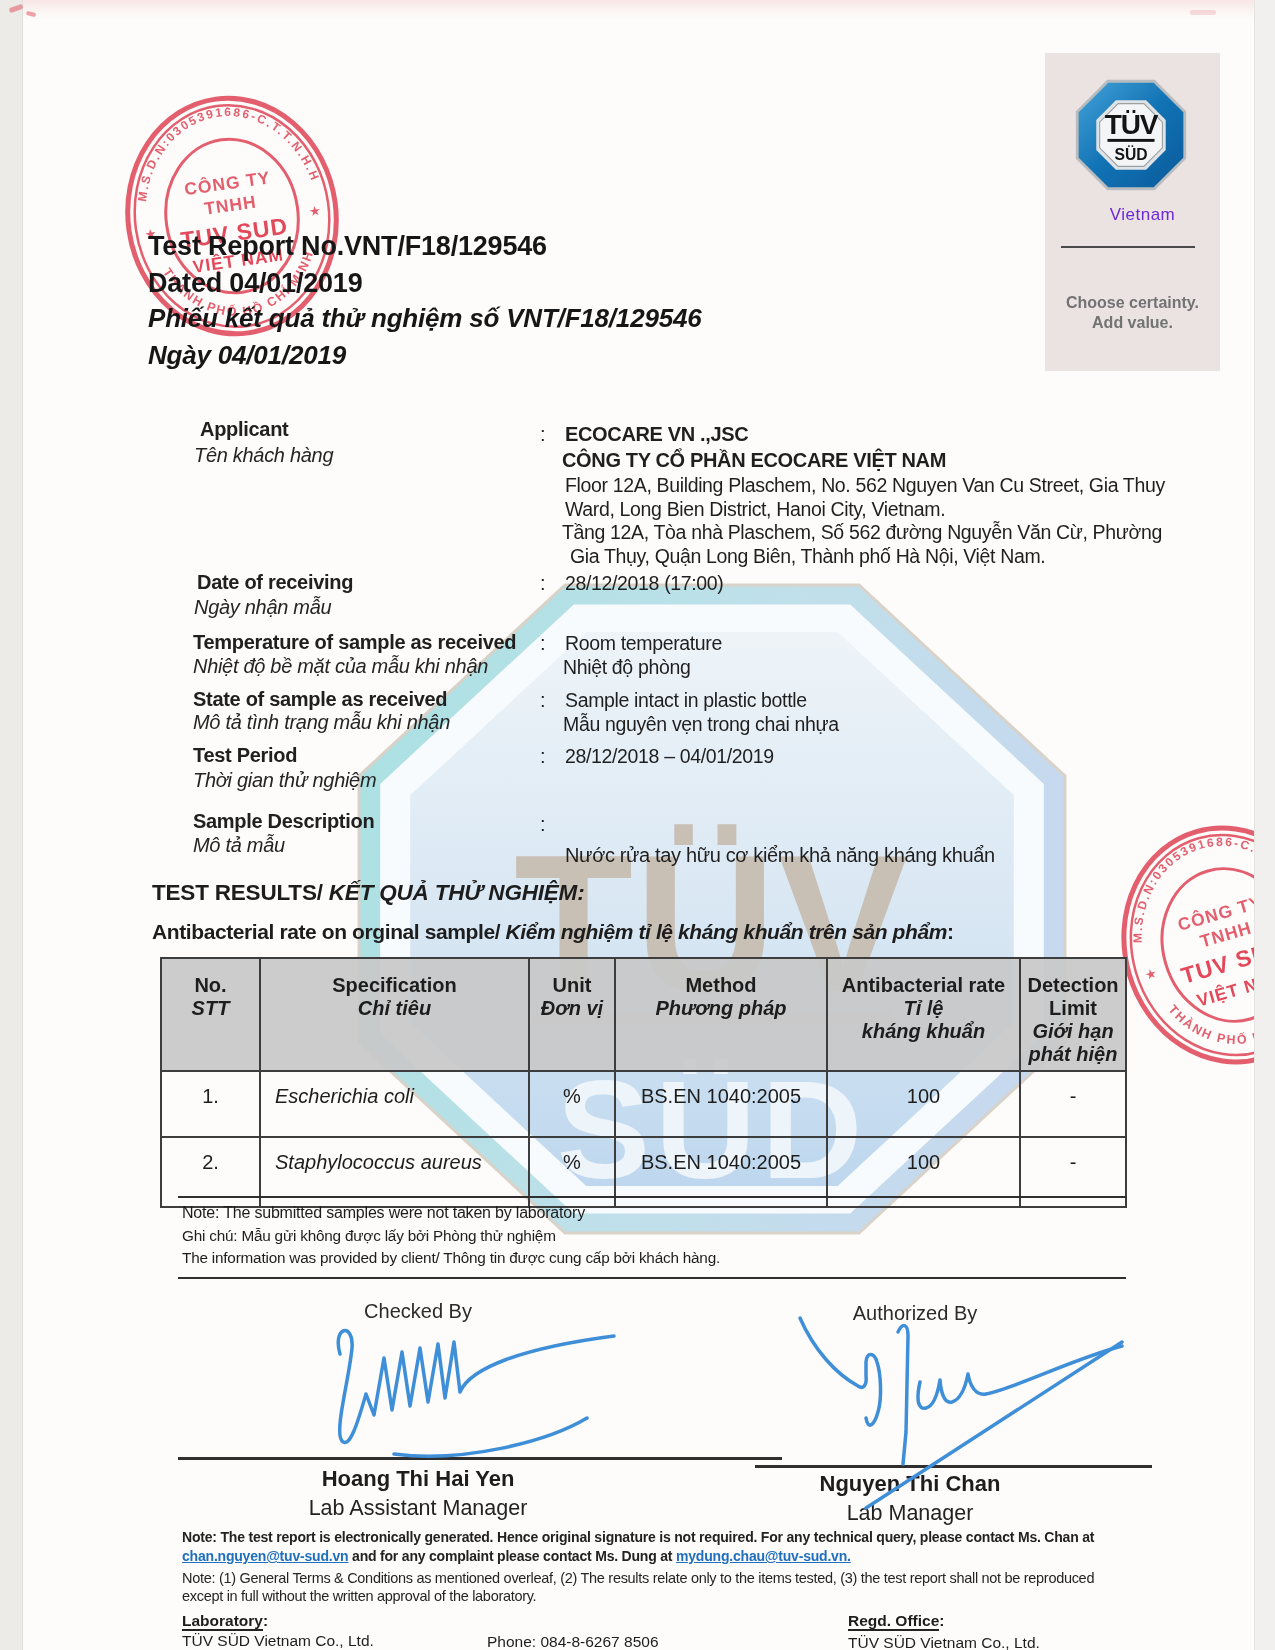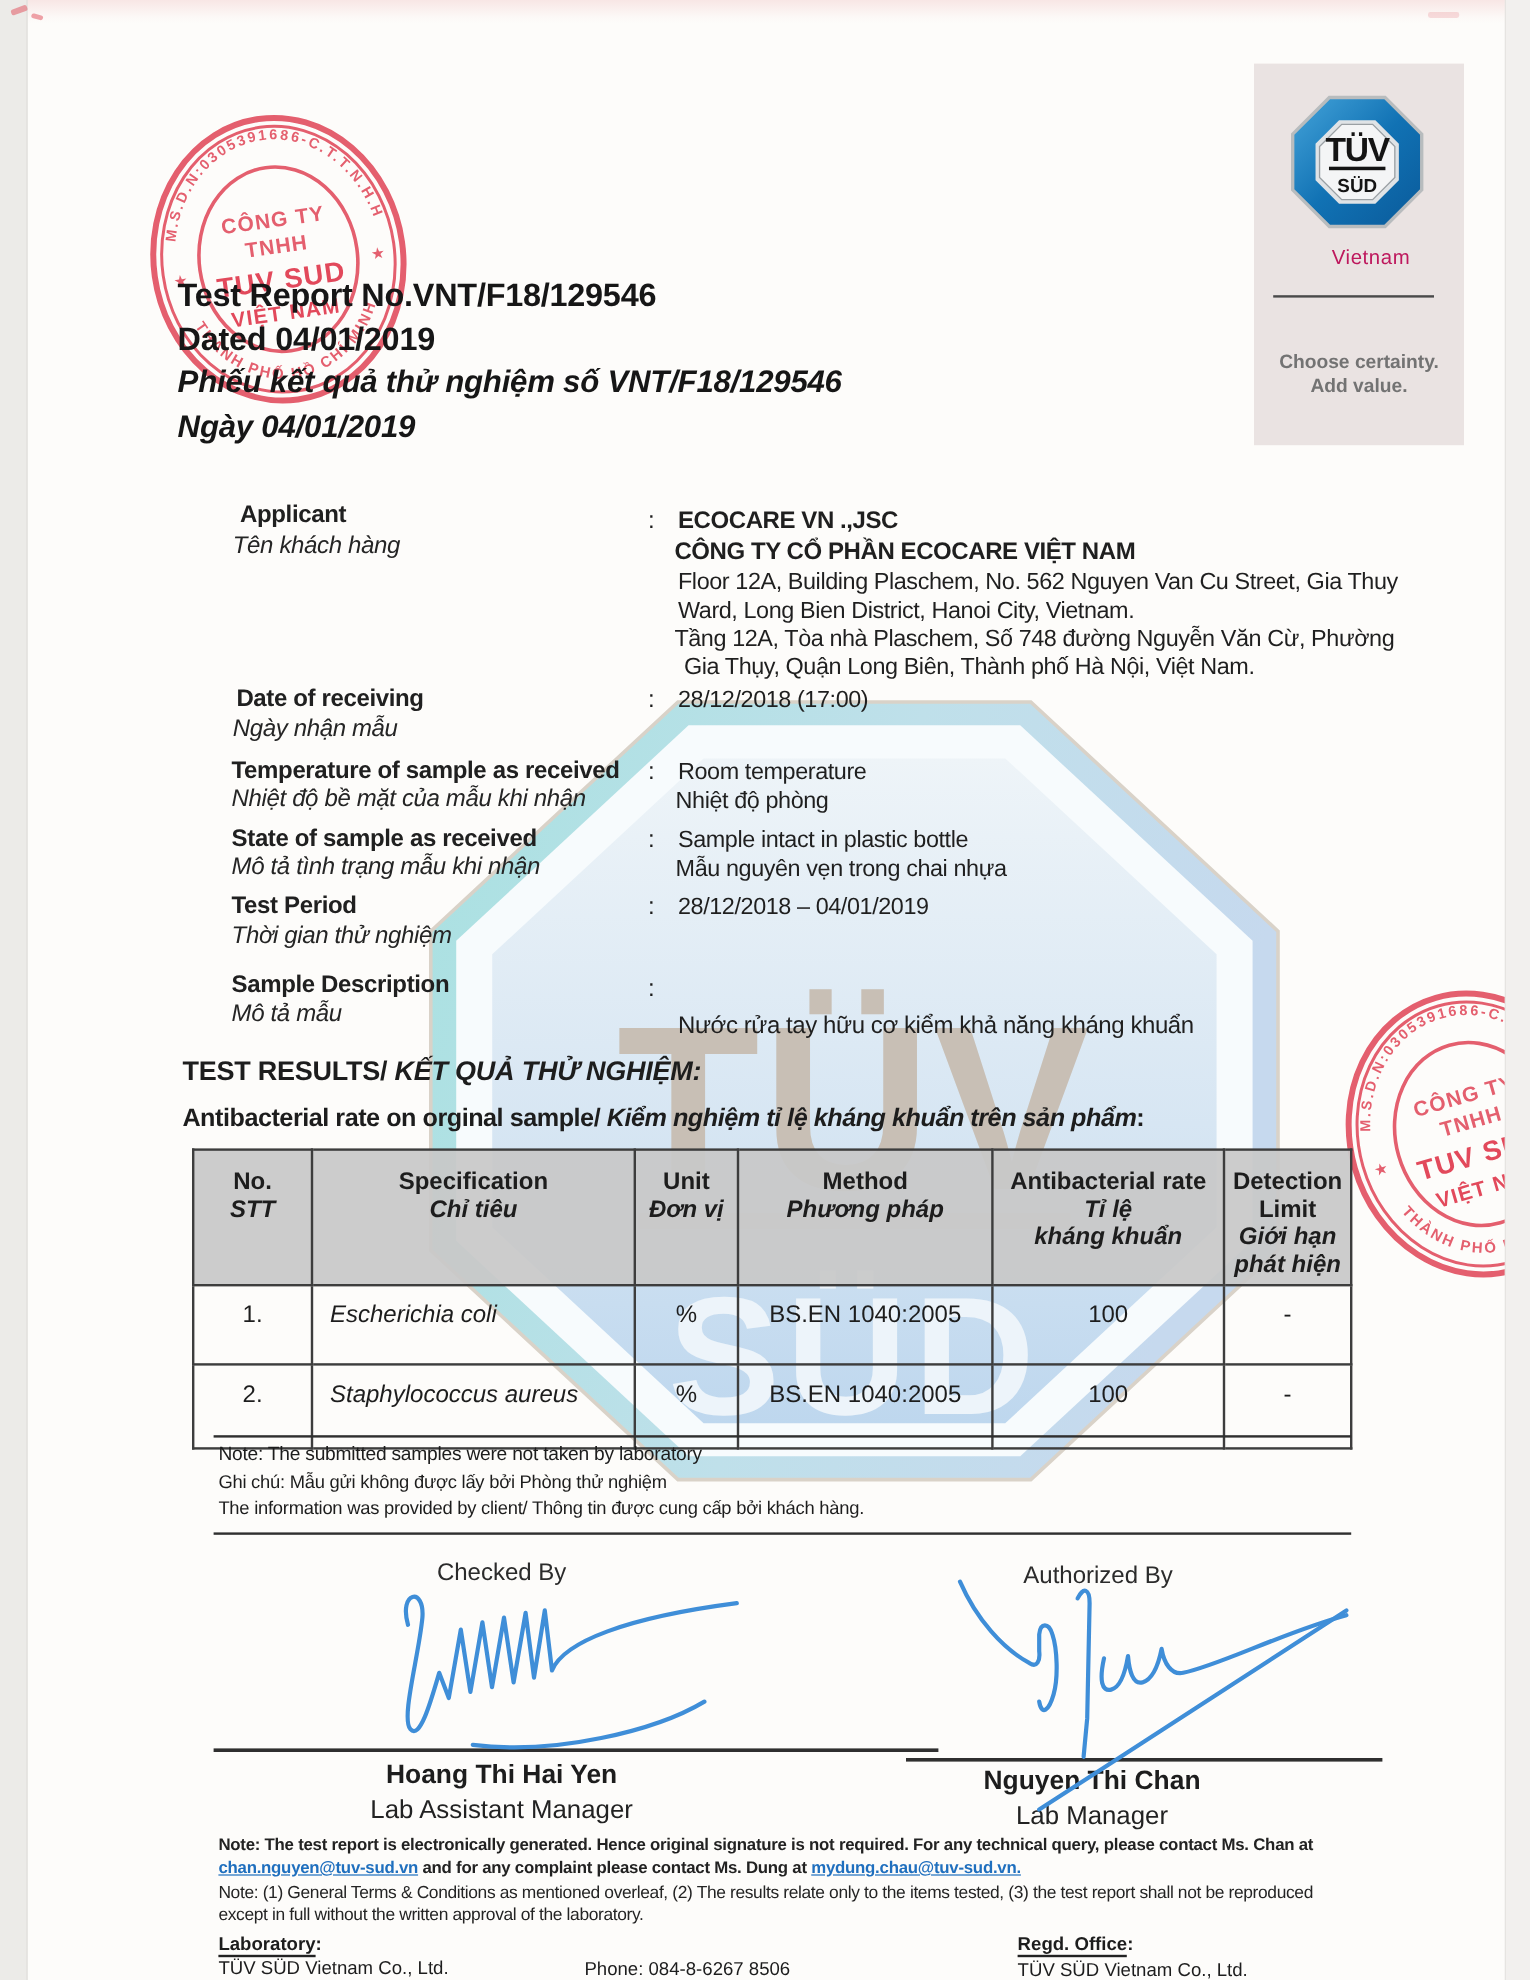--- a/index.html
+++ b/index.html
@@ -15,21 +15,21 @@
   .edge-left{position:absolute;left:0;top:0;width:22px;height:1650px;background:#ecebe8;border-right:1px solid #e0dedb;z-index:40;}
   .edge-right{position:absolute;left:1254px;top:0;width:21px;height:1650px;background:#f2f0ee;border-left:1px solid #e6e4e1;z-index:40;}
   .top-noise{position:absolute;left:0;top:0;width:1275px;height:20px;z-index:39;
     background:linear-gradient(to bottom, rgba(236,180,180,0.30), rgba(236,180,180,0.05) 70%, transparent);}
   .speck{position:absolute;background:rgba(225,90,100,0.55);z-index:41;border-radius:2px;}
   
   .title-line{font-size:27px;font-weight:bold;letter-spacing:-0.2px;color:#161616;z-index:6;}
   .title-it{font-style:italic;}
   
   .brand-panel{position:absolute;left:1045px;top:53px;width:175px;height:318px;background:#eae3e2;z-index:5;}
-  .brand-region{position:absolute;left:0;top:152px;width:195px;text-align:center;font-size:17px;color:#be185d;letter-spacing:0.5px;}
+  .brand-region{position:absolute;left:0;top:152px;width:195px;text-align:center;font-size:17px;color:#6d28d9;letter-spacing:0.5px;}
   .brand-rule{position:absolute;left:16px;top:193px;width:134px;height:2px;background:#4a4a4a;}
   .brand-tagline{position:absolute;left:0;top:240px;width:175px;text-align:center;font-size:16px;line-height:20px;font-weight:bold;color:#737373;}
   
   .lbl{position:absolute;font-size:20px;font-weight:bold;letter-spacing:-0.3px;white-space:nowrap;z-index:6;color:#202020;}
   .lblvi{position:absolute;font-size:20px;font-style:italic;letter-spacing:-0.3px;white-space:nowrap;z-index:6;color:#252525;}
   .colon{position:absolute;font-size:20px;z-index:6;}
   .val{position:absolute;font-size:19.5px;letter-spacing:-0.35px;white-space:nowrap;z-index:6;color:#1f1f1f;}
   .vi{}
   .b{font-weight:bold;}
   
@@ -170,21 +170,21 @@
     </div>
   </div>
 
   <div class="lbl" style="left:200px;top:418px">Applicant</div>
   <div class="lblvi" style="left:194px;top:444px">Tên khách hàng</div>
   <div class="colon" style="left:540px;top:423px">:</div>
   <div class="val b" style="left:565px;top:423px;font-size:20px">ECOCARE VN .,JSC</div>
   <div class="val b vi" style="left:562px;top:449px;font-size:20px">CÔNG TY CỔ PHẦN ECOCARE VIỆT NAM</div>
   <div class="val" style="left:565px;top:474px">Floor 12A, Building Plaschem, No. 562 Nguyen Van Cu Street, Gia Thuy</div>
   <div class="val" style="left:565px;top:498px">Ward, Long Bien District, Hanoi City, Vietnam.</div>
-  <div class="val vi" style="left:562px;top:521px">Tầng 12A, Tòa nhà Plaschem, Số 748 đường Nguyễn Văn Cừ, Phường</div>
+  <div class="val vi" style="left:562px;top:521px">Tầng 12A, Tòa nhà Plaschem, Số 562 đường Nguyễn Văn Cừ, Phường</div>
   <div class="val vi" style="left:570px;top:545px">Gia Thụy, Quận Long Biên, Thành phố Hà Nội, Việt Nam.</div>
 
   <div class="lbl" style="left:197px;top:571px">Date of receiving</div>
   <div class="lblvi" style="left:194px;top:596px">Ngày nhận mẫu</div>
   <div class="colon" style="left:540px;top:572px">:</div>
   <div class="val" style="left:565px;top:572px">28/12/2018 (17:00)</div>
 
   <div class="lbl" style="left:193px;top:631px">Temperature of sample as received</div>
   <div class="lblvi" style="left:193px;top:655px">Nhiệt độ bề mặt của mẫu khi nhận</div>
   <div class="colon" style="left:540px;top:632px">:</div>

